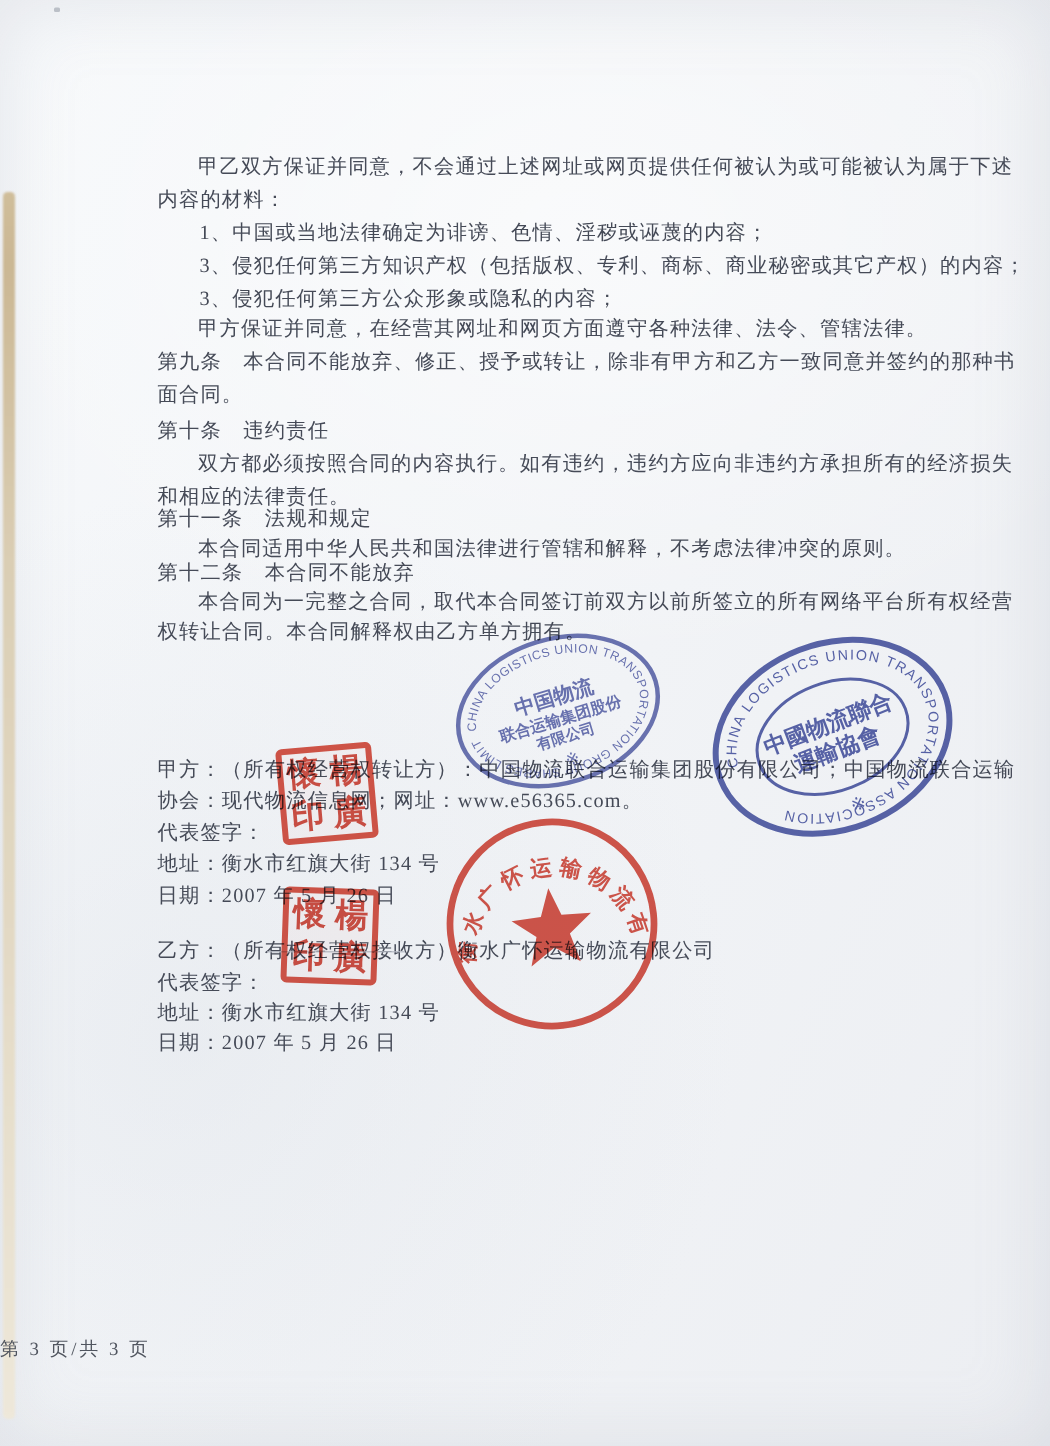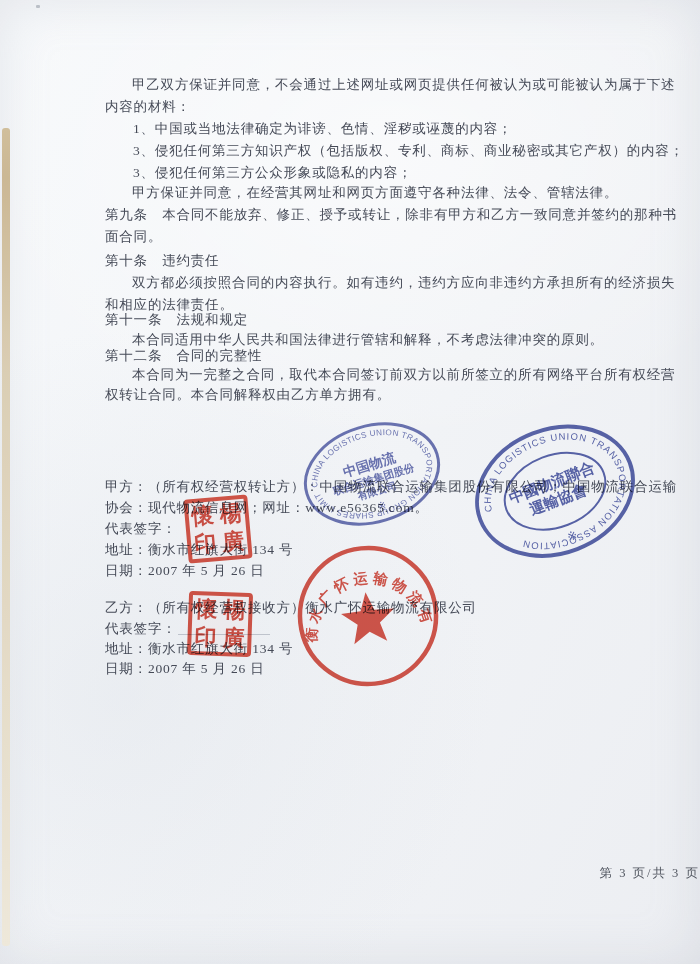--- a/index.html
+++ b/index.html
@@ -18,25 +18,25 @@
   }
   .edge-strip{
     position:absolute;left:2px;top:128px;width:8px;height:818px;
     background:linear-gradient(180deg,#cdb992 0%,#c8b28a 6%,#d9cbae 30%,#e6dcc6 70%,#efe8d8 100%);
     filter:blur(.6px);border-radius:3px;opacity:.9;
   }
   .speck{position:absolute;left:36px;top:5px;width:4px;height:3px;background:#9aa0aa;opacity:.6;border-radius:1px;}
   .tx{
     position:absolute;left:105px;width:512px;
     font-size:13.5px;letter-spacing:.8px;color:#454a57;
-    white-space:nowrap;line-height:18px;
+    white-space:nowrap;line-height:18px;margin-top:26px;
   }
   .ind{text-indent:2em;}
   .li{padding-left:28px;}
-  .center{left:0;width:700px;text-align:right;letter-spacing:2px;font-size:12.5px;color:#50555f;}
+  .center{left:0;width:700px;text-align:left;letter-spacing:2px;font-size:12.5px;color:#50555f;}
   .sig-line{position:absolute;left:178px;top:634px;width:92px;height:1px;background:#b3b8c2;opacity:.8;}
   .stamp{position:absolute;mix-blend-mode:multiply;}
   .sq-seal{
     position:absolute;width:56px;height:56px;border:4px solid #d6402f;border-radius:4px;
     mix-blend-mode:multiply;opacity:.88;display:flex;flex-wrap:wrap;
     background:rgba(255,60,40,.03);
   }
   .sq-seal span{
     width:50%;height:28px;line-height:28px;text-align:center;
     font-size:22px;font-weight:bold;color:#d0392b;
@@ -58,21 +58,21 @@
 <div class="tx li" style="top:142px">3、侵犯任何第三方知识产权（包括版权、专利、商标、商业秘密或其它产权）的内容；</div>
 <div class="tx li" style="top:164px">3、侵犯任何第三方公众形象或隐私的内容；</div>
 <div class="tx ind" style="top:184px">甲方保证并同意，在经营其网址和网页方面遵守各种法律、法令、管辖法律。</div>
 <div class="tx" style="top:206px">第九条　本合同不能放弃、修正、授予或转让，除非有甲方和乙方一致同意并签约的那种书</div>
 <div class="tx" style="top:228px">面合同。</div>
 <div class="tx" style="top:252px">第十条　违约责任</div>
 <div class="tx ind" style="top:274px">双方都必须按照合同的内容执行。如有违约，违约方应向非违约方承担所有的经济损失</div>
 <div class="tx" style="top:296px">和相应的法律责任。</div>
 <div class="tx" style="top:311px">第十一条　法规和规定</div>
 <div class="tx ind" style="top:331px">本合同适用中华人民共和国法律进行管辖和解释，不考虑法律冲突的原则。</div>
-<div class="tx" style="top:347px">第十二条　合同的完整性</div>
+<div class="tx" style="top:347px">第十二条　本合同不能放弃</div>
 <div class="tx ind" style="top:366px">本合同为一完整之合同，取代本合同签订前双方以前所签立的所有网络平台所有权经营</div>
 <div class="tx" style="top:386px">权转让合同。本合同解释权由乙方单方拥有。</div>
 
 <div class="tx" style="top:478px">甲方：（所有权经营权转让方）：中国物流联合运输集团股份有限公司；中国物流联合运输</div>
 <div class="tx" style="top:499px">协会：现代物流信息网；网址：www.e56365.com。</div>
 <div class="tx" style="top:520px">代表签字：</div>
 <div class="tx" style="top:541px">地址：衡水市红旗大街 134 号</div>
 <div class="tx" style="top:562px">日期：2007 年 5 月 26 日</div>
 
 <div class="tx" style="top:599px">乙方：（所有权经营权接收方）衡水广怀运输物流有限公司</div>

